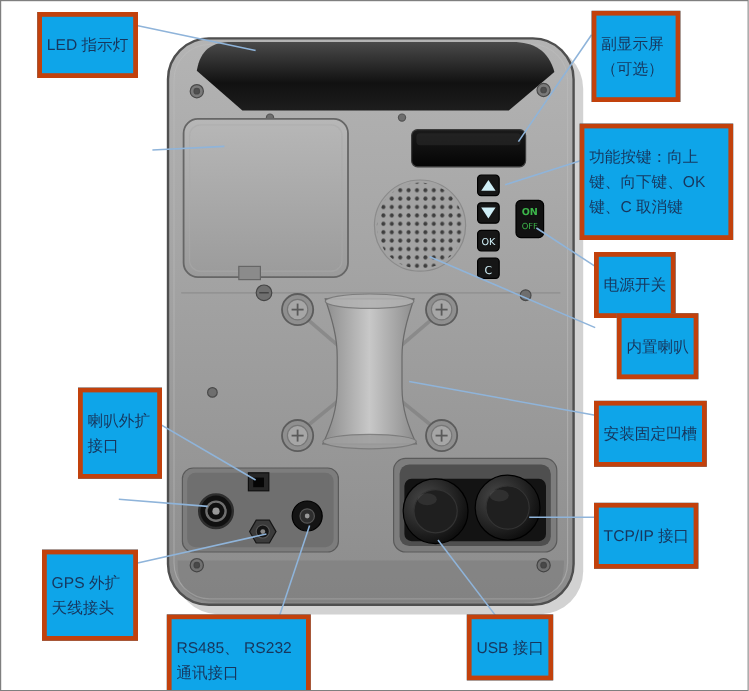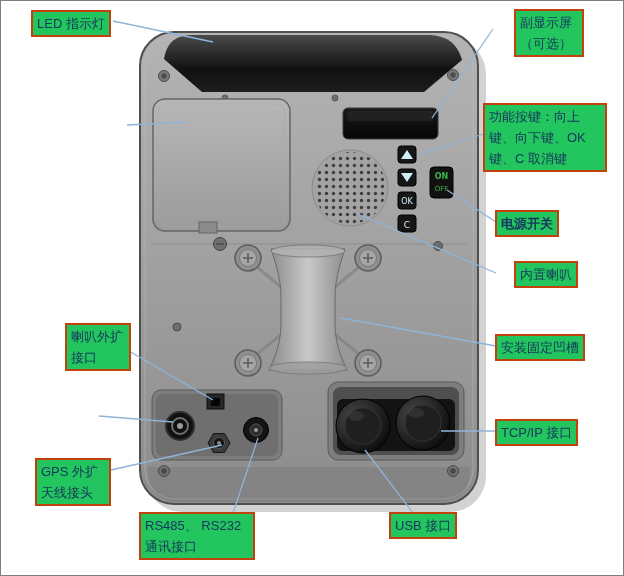--- a/index.html
+++ b/index.html
@@ -3,22 +3,22 @@
 <meta charset="utf-8">
 <style>
   html,body{margin:0;padding:0;background:#ffffff;}
   #canvas{
     position:relative;width:624px;height:576px;box-sizing:border-box;
     background:#ffffff;border:1px solid #7f7f7f;overflow:hidden;
     font-family:"Liberation Sans","DejaVu Sans",sans-serif;
   }
   #scene{position:absolute;left:0;top:0;}
   .callout{
-    position:absolute;background:#22c55e;border:2px solid #c2410c;
-    padding:1px 4px;font-size:13px;line-height:21px;color:#17365d;
+    position:absolute;background:#0ea5e9;border:4px solid #c2410c;
+    padding:13px 4px;font-size:13px;line-height:21px;color:#17365d;
   }
   .nowrap{white-space:nowrap;}
   .callout-line{stroke:#8fb4da;stroke-width:1.3;fill:none;}
   svg text{font-family:"DejaVu Sans",sans-serif;}
 </style>
 </head>
 <body>
 
 <div id="canvas">
 
@@ -211,23 +211,23 @@
       <line class="callout-line" x1="495" y1="345" x2="340" y2="317"></line>
       <line class="callout-line" x1="98" y1="415" x2="172" y2="421"></line>
       <line class="callout-line" x1="495" y1="430" x2="440" y2="430"></line>
       <line class="callout-line" x1="110" y1="469" x2="221" y2="444"></line>
       <line class="callout-line" x1="232" y1="512" x2="257" y2="437"></line>
       <line class="callout-line" x1="412" y1="512" x2="364" y2="449"></line>
     </g>
   </svg>
 
   <div class="callout nowrap" style="left:30px;top:9px;">LED 指示灯</div>
-  <div class="callout" style="left:492px;top:8px;width:58px;margin-left:21px;">副显示屏（可选）</div>
+  <div class="callout" style="left:492px;top:8px;width:58px;">副显示屏（可选）</div>
   <div class="callout" style="left:482px;top:102px;width:112px;">功能按键：向上键、向下键、OK键、C 取消键</div>
-  <div class="callout nowrap" style="left:494px;top:209px;font-weight:bold;">电源开关</div>
+  <div class="callout nowrap" style="left:494px;top:209px;">电源开关</div>
   <div class="callout nowrap" style="left:494px;top:260px;margin-left:19px;">内置喇叭</div>
   <div class="callout" style="left:34px;top:322px;width:54px;margin-left:30px;">喇叭外扩接口</div>
   <div class="callout nowrap" style="left:494px;top:333px;">安装固定凹槽</div>
   <div class="callout" style="left:34px;top:457px;width:64px;">GPS 外扩天线接头</div>
   <div class="callout nowrap" style="left:494px;top:418px;">TCP/IP 接口</div>
   <div class="callout" style="left:138px;top:511px;width:104px;">RS485、 RS232通讯接口</div>
   <div class="callout nowrap" style="left:388px;top:511px;">USB 接口</div>
 
 </div>
 

